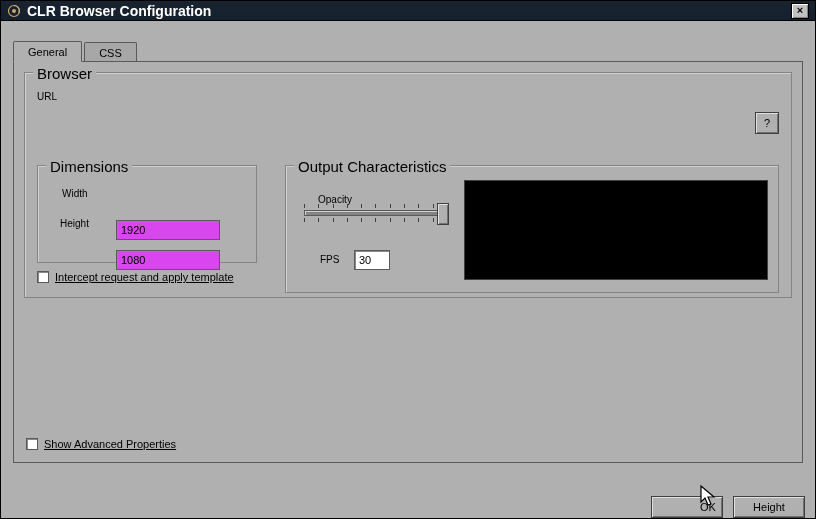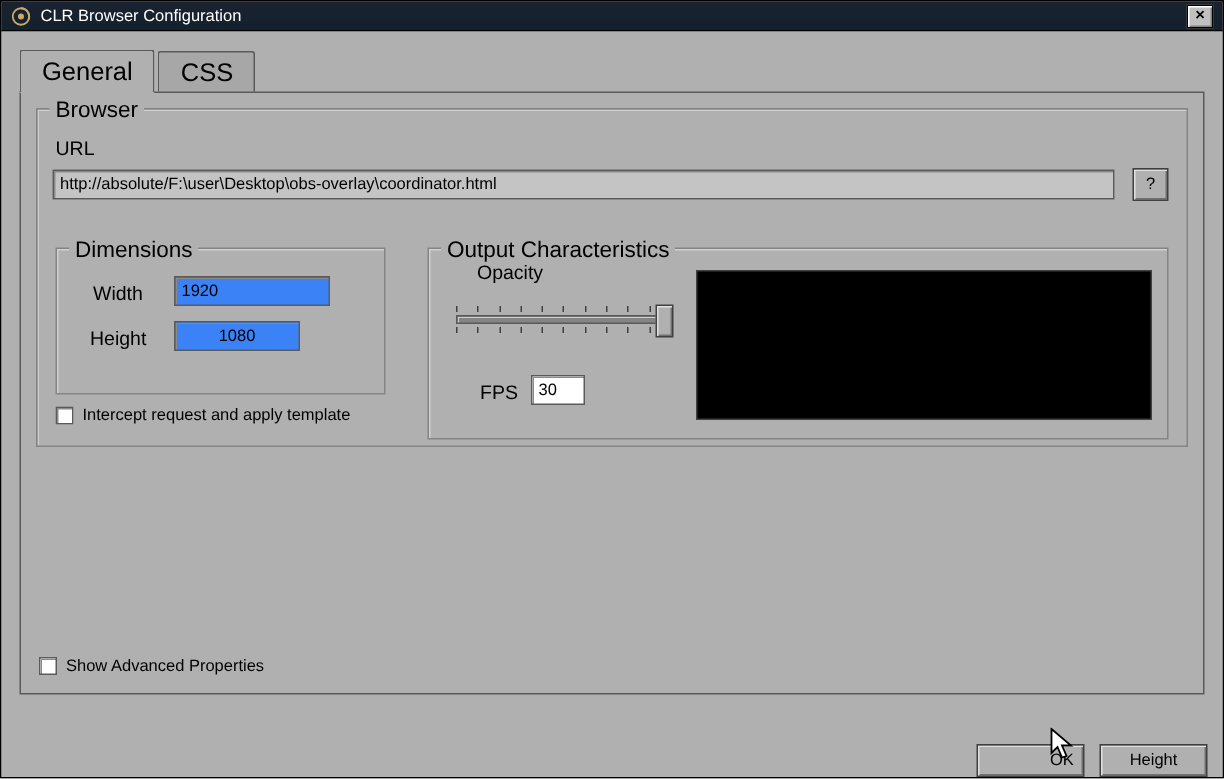--- a/index.html
+++ b/index.html
@@ -31,22 +31,22 @@
   }
   .titlebar .icon {
     width: 14px;
     height: 14px;
     margin-right: 6px;
     display: flex;
     align-items: center;
     justify-content: center;
   }
   .titlebar .title {
-    font-weight: normal;
-    font-size: 11px;
+    font-weight: bold;
+    font-size: 14px;
   }
   .titlebar .close {
     margin-left: auto;
     width: 16px;
     height: 14px;
     background: #c0c0c0;
     border: 1px solid #000;
     box-shadow: inset 1px 1px 0 #fff, inset -1px -1px 0 #808080;
     display: flex;
     align-items: center;
@@ -72,21 +72,21 @@
     margin-top: 6px;
   }
   .tab {
     border: 1px solid #5a5a5a;
     border-bottom: none;
     background: #a7a7a7;
     padding: 4px 14px 3px 14px;
     margin-right: 2px;
     position: relative;
     top: 1px;
-    font-size: 17px;
+    font-size: 11px;
     cursor: default;
     border-radius: 2px 2px 0 0;
   }
   .tab.active {
     background: #b0b0b0;
     top: 1px;
     z-index: 2;
     border-bottom: 1px solid #b0b0b0;
   }
   .tabpage {
@@ -112,36 +112,37 @@
     padding: 0 4px;
     font-size: 15px;
   }
   
   .grp-browser {
     left: 10px; right: 10px; top: 10px; height: 224px;
   }
   
   .lbl {
     position: absolute;
-    font-size: 13px;
+    font-size: 10px;
   }
   .txt {
     position: absolute;
     box-sizing: border-box;
     background: #c4c4c4;
     border: 1px solid #5a5a5a;
     box-shadow: inset 1px 1px 0 #8a8a8a;
     padding: 2px 4px;
     font-family: Tahoma, Arial, sans-serif;
     font-size: 11px;
     color: #000;
     height: 20px;
   }
   .txt.light {
-    background: #3b82f6;
+    background: #d946ef;
+    margin-top: 36px;
   }
   .txt.white {
     background: #fff;
   }
   .btn {
     position: absolute;
     height: 22px;
     box-sizing: border-box;
     background: #b0b0b0;
     border: 1px solid #404040;
@@ -154,20 +155,21 @@
   }
   .btn.small {
     width: 24px;
     padding: 0;
   }
   .chk {
     position: absolute;
     display: flex;
     align-items: center;
     font-size: 11px;
+    text-decoration: underline;
   }
   .chk .box {
     width: 12px;
     height: 12px;
     background: #fff;
     border: 1px solid #5a5a5a;
     box-shadow: inset 1px 1px 0 #8a8a8a;
     margin-right: 6px;
     box-sizing: border-box;
   }
@@ -246,42 +248,41 @@
     <div class="tabstrip">
       <div class="tab active">General</div>
       <div class="tab">CSS</div>
     </div>
     <div class="tabpage">
 
       <div class="grp grp-browser">
         <span class="legend">Browser</span>
 
         <span class="lbl" style="left:12px; top:18px;">URL</span>
-        <input class="txt" style="left: 10px; top: 40px; right: 48px;" value="http://absolute/F:\user\Desktop\obs-overlay\coordinator.html">
         <button class="btn small" style="right:12px; top:39px;">?</button>
 
         <div class="grp grp-dim">
           <span class="legend">Dimensions</span>
 
           <span class="lbl" style="left:24px; top:22px;">Width</span>
           <input class="txt light" style="left: 78px; top: 18px; width: 104px;" value="1920">
 
           <span class="lbl" style="left:22px; top:52px;">Height</span>
-          <input class="txt light" style="left: 78px; top: 48px; width: 84px; text-align: center;" value="1080">
+          <input class="txt light" style="left: 78px; top: 48px; width: 104px;" value="1080">
         </div>
 
         <label class="chk" style="left:12px; top:198px;">
           <span class="box"></span>
           <span>Intercept request and apply template</span>
         </label>
 
         <div class="grp grp-out">
           <span class="legend">Output Characteristics</span>
 
-          <span class="lbl" style="left:32px; top:8px;">Opacity</span>
+          <span class="lbl" style="left:32px; top:28px;">Opacity</span>
 
           <div class="slider-wrap" style="left:18px; top:38px; width:144px;">
             <div class="ticks top">
               <span></span>
                 <span></span>
                 <span></span>
                 <span></span>
                 <span></span>
                 <span></span>
                 <span></span>

